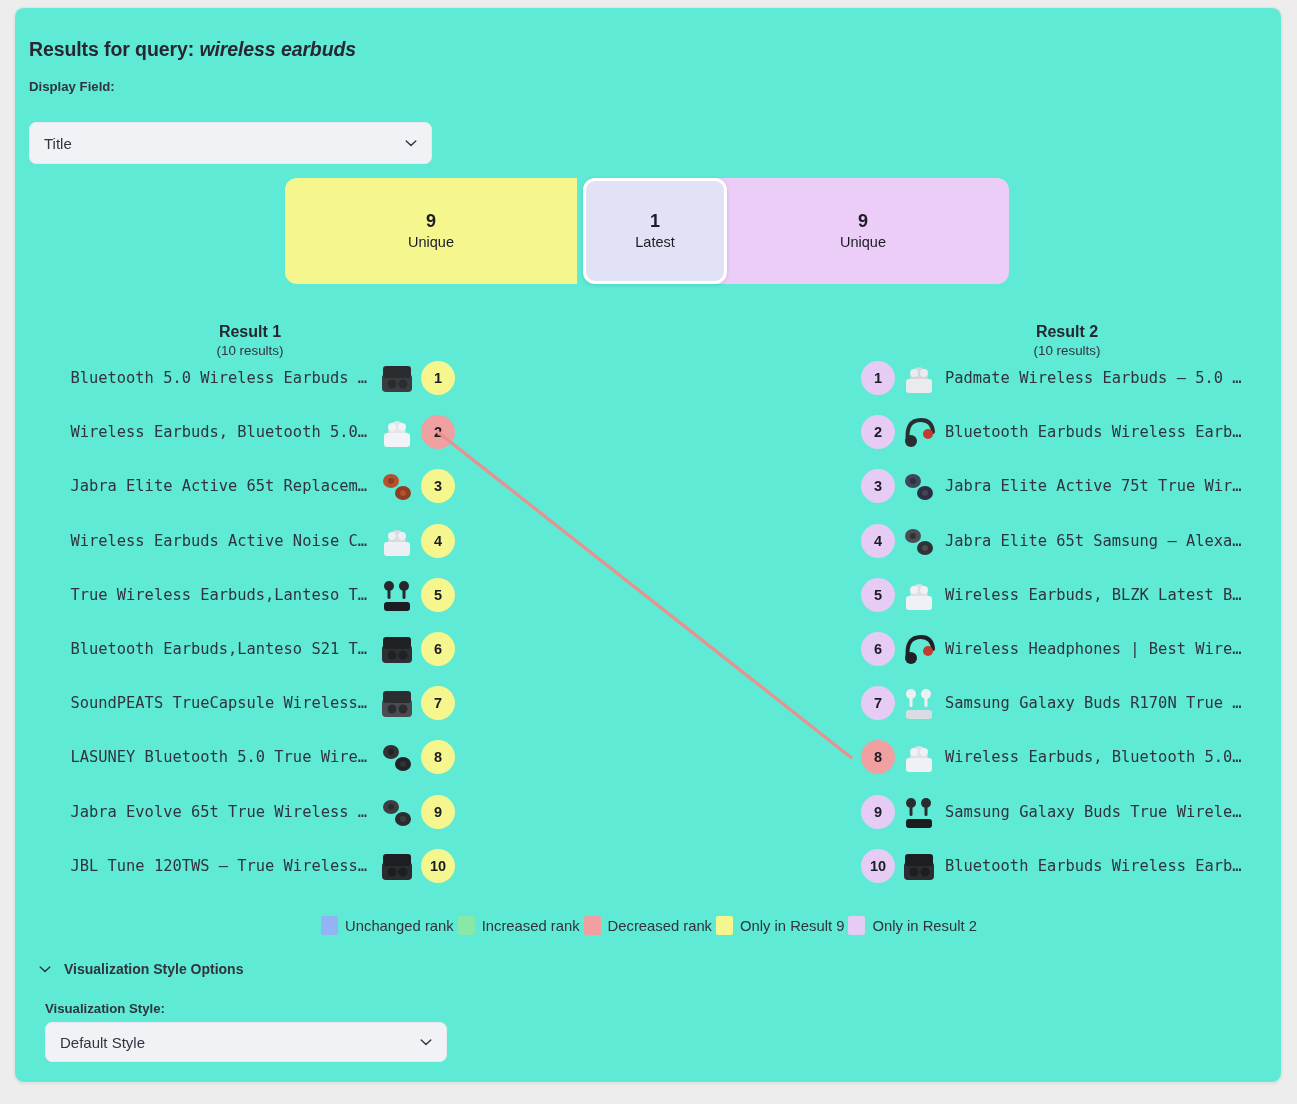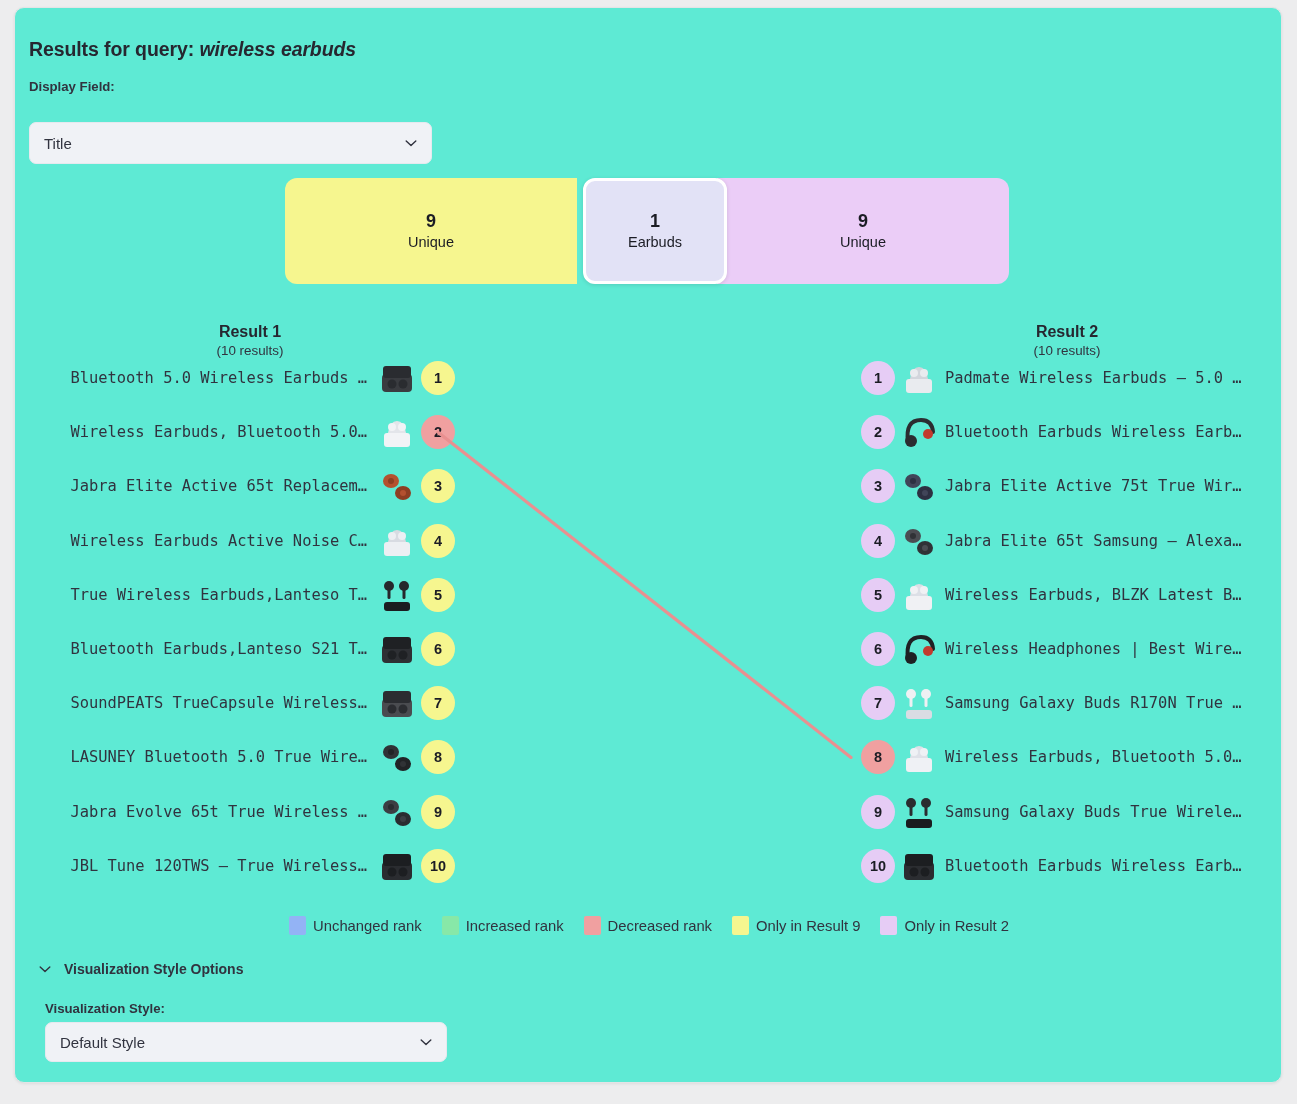--- a/index.html
+++ b/index.html
@@ -123,21 +123,21 @@
   #connector-layer {
     position: absolute; left: 0; top: 0;
     width: 1268px; height: 1076px;
     pointer-events: none; z-index: 2;
   }
 
   
   .legend {
     position: absolute; left: 0; top: 908px; width: 1268px;
     display: flex; align-items: flex-start; justify-content: center;
-    gap: 20px;
+    gap: 4px;
   }
   .legend-item { display: flex; align-items: center; gap: 7px; }
   .legend-sw { width: 17px; height: 19px; border-radius: 2px; display: block; }
   .legend-lb { font-size: 14.8px; color: #31333F; white-space: nowrap; }
 
   
   .expander {
     position: absolute; left: 22px; top: 953px;
     display: flex; align-items: center; gap: 11px;
     cursor: pointer;
@@ -174,21 +174,21 @@
       <div class="venn-seg venn-left">
         <div class="venn-num">9</div>
         <div class="venn-cap">Unique</div>
       </div>
       <div class="venn-seg venn-right">
         <div class="venn-num">9</div>
         <div class="venn-cap">Unique</div>
       </div>
       <div class="venn-seg venn-mid">
         <div class="venn-num">1</div>
-        <div class="venn-cap">Earbuds</div>
+        <div class="venn-cap">Latest</div>
       </div>
     </div>
 
     <div class="col-head" id="col-head-left">
       <div class="ch-title">Result 1</div>
       <div class="ch-sub">(10 results)</div>
     </div>
     <div class="col-head" id="col-head-right">
       <div class="ch-title">Result 2</div>
       <div class="ch-sub">(10 results)</div>

